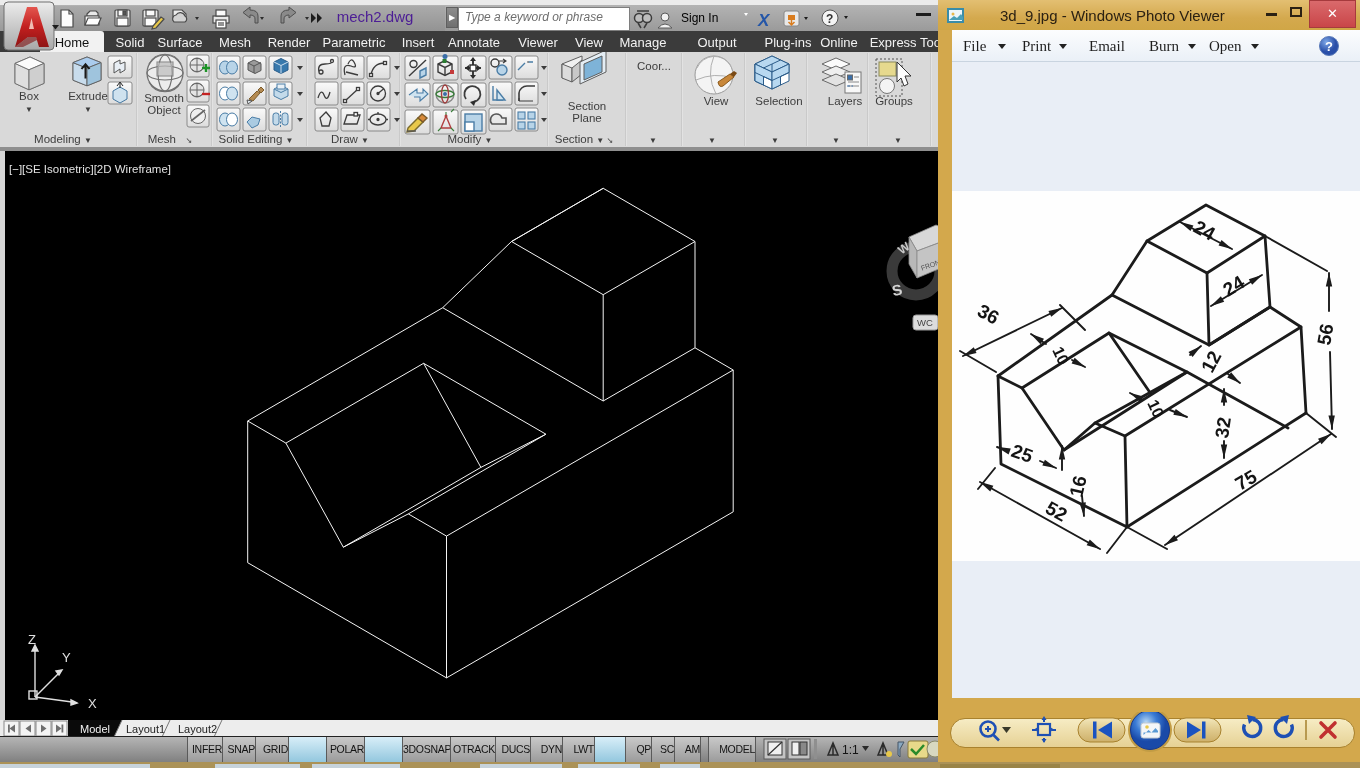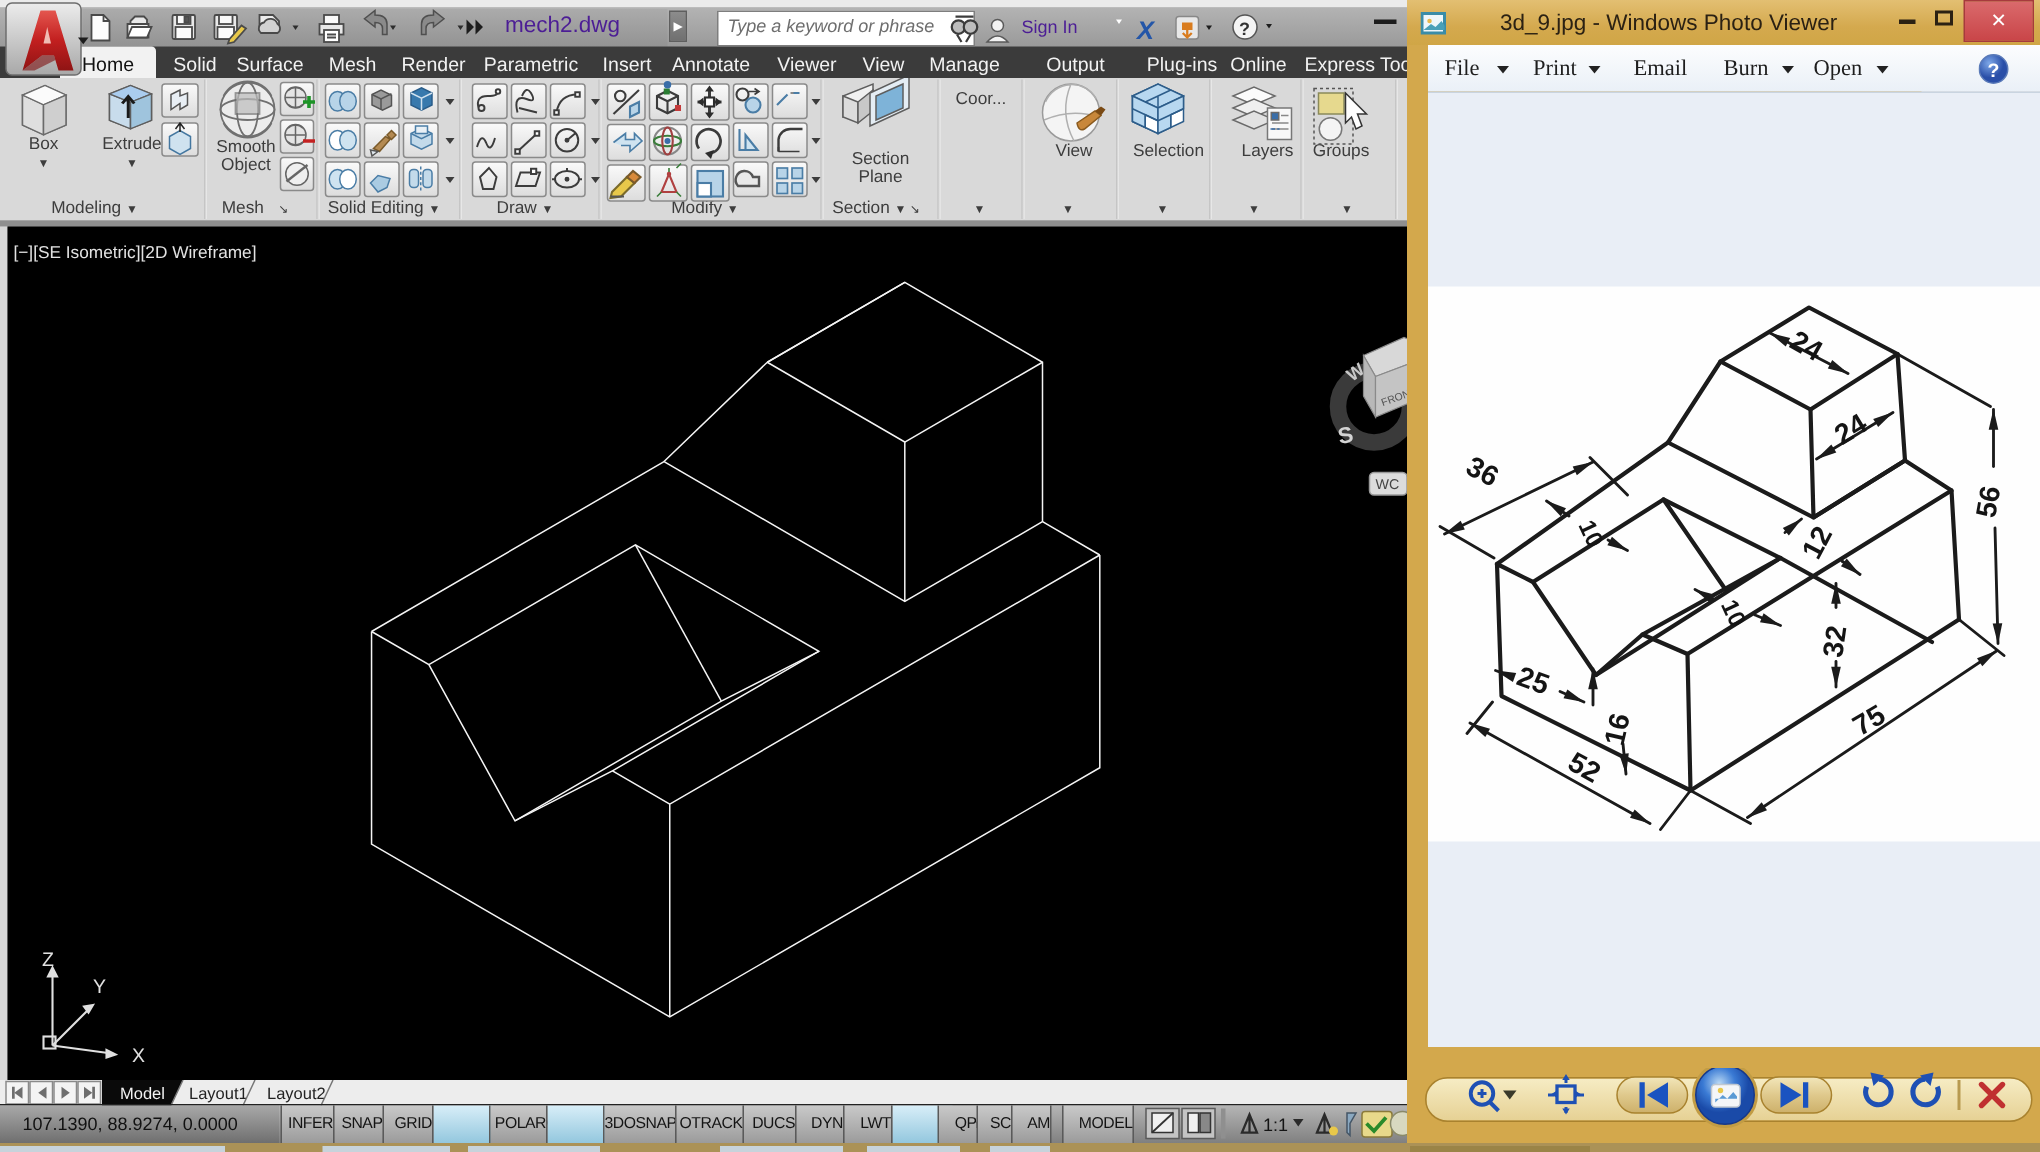--- a/index.html
+++ b/index.html
@@ -5,22 +5,22 @@
 html,body{width:1360px;height:768px;overflow:hidden;background:#000;}
 #stage{position:relative;width:1360px;height:768px;}
 .abs{position:absolute;}
 
 #acad{position:absolute;left:0;top:0;width:1360px;height:768px;background:#9e9e9e;}
 #topstrip{position:absolute;left:0;top:0;width:100%;height:5px;background:#ebebeb;}
 #titlebar{position:absolute;left:0;top:5px;width:100%;height:26px;background:linear-gradient(#b3b3b3,#9a9a9a);}
 #qatbox{position:absolute;left:55px;top:6px;width:390px;height:25px;background:linear-gradient(#ababab,#939393);}
 #title{position:absolute;left:265px;top:8px;width:220px;text-align:center;font-size:15px;color:#4c1d95;}
 #flybtn{position:absolute;left:446px;top:7px;width:12px;height:21px;background:linear-gradient(#8c8c8c,#707070);border:1px solid #5f5f5f;color:#fff;font-size:8px;line-height:20px;text-align:center;}
-#searchbox{position:absolute;left:478px;top:7px;width:172px;height:24px;background:#fff;border:1px solid #7e7e7e;font-style:italic;font-size:12px;color:#6e6e6e;line-height:19px;padding-left:6px;}
-#signin{position:absolute;left:681px;top:11px;font-size:12px;color:#4c1d95;}
+#searchbox{position:absolute;left:458px;top:7px;width:172px;height:24px;background:#fff;border:1px solid #7e7e7e;font-style:italic;font-size:12px;color:#6e6e6e;line-height:19px;padding-left:6px;}
+#signin{position:absolute;left:681px;top:11px;font-size:12px;color:#000000;}
 #acmin{position:absolute;left:916px;top:13px;width:15px;height:3px;background:#1c1c1c;}
 
 #tabrow{position:absolute;left:0;top:31px;width:100%;height:21px;background:#3b3b3b;}
 #hometab{position:absolute;left:40px;top:31px;width:64px;height:21px;background:#f2f2f2;border-radius:3px 3px 0 0;}
 .rtab{position:absolute;top:35px;font-size:13px;color:#f2f2f2;transform:translateX(-50%);white-space:nowrap;}
 .rtab.act{color:#111;}
 
 #ribbon{position:absolute;left:0;top:52px;width:100%;height:95px;background:#d9d9d9;}
 .psep{position:absolute;top:53px;height:93px;width:2px;background:linear-gradient(90deg,#bdbdbd,#efefef);}
 .plabel{position:absolute;top:133px;height:14px;font-size:11.5px;color:#3d3d3d;transform:translateX(-50%);white-space:nowrap;}
@@ -505,21 +505,20 @@
  </g>
  <path d="M68 0 L122 0 L114 17 L68 17 Z" fill="#0a0a0a"></path>
  <text x="80" y="12.5" fill="#f2f2f2" font-size="11">Model</text>
  <text x="126" y="12.5" fill="#222" font-size="11">Layout1</text>
  <text x="178" y="12.5" fill="#222" font-size="11">Layout2</text>
  <path d="M122 0 l-8 17 M170 0 l-8 17 M222 0 l-8 17" stroke="#777" fill="none"></path>
  <line x1="0" y1="16.5" x2="938" y2="16.5" stroke="#222"></line>
 </svg>
 
 <div id="statbar">
- <div id="coords">107.1390, 88.9274, 0.0000</div>
  <div class="sbtn" style="left:187px;width:35px">INFER</div>
  <div class="sbtn" style="left:222px;width:33px">SNAP</div>
  <div class="sbtn" style="left:255px;width:33px">GRID</div>
  <div class="sbtn on" style="left:288px;width:38px">ORTHO</div>
  <div class="sbtn" style="left:326px;width:38px">POLAR</div>
  <div class="sbtn on" style="left:364px;width:38px">OSNAP</div>
  <div class="sbtn" style="left:402px;width:48px">3DOSNAP</div>
  <div class="sbtn" style="left:450px;width:45px">OTRACK</div>
  <div class="sbtn" style="left:495px;width:35px">DUCS</div>
  <div class="sbtn" style="left:530px;width:32px">DYN</div>

